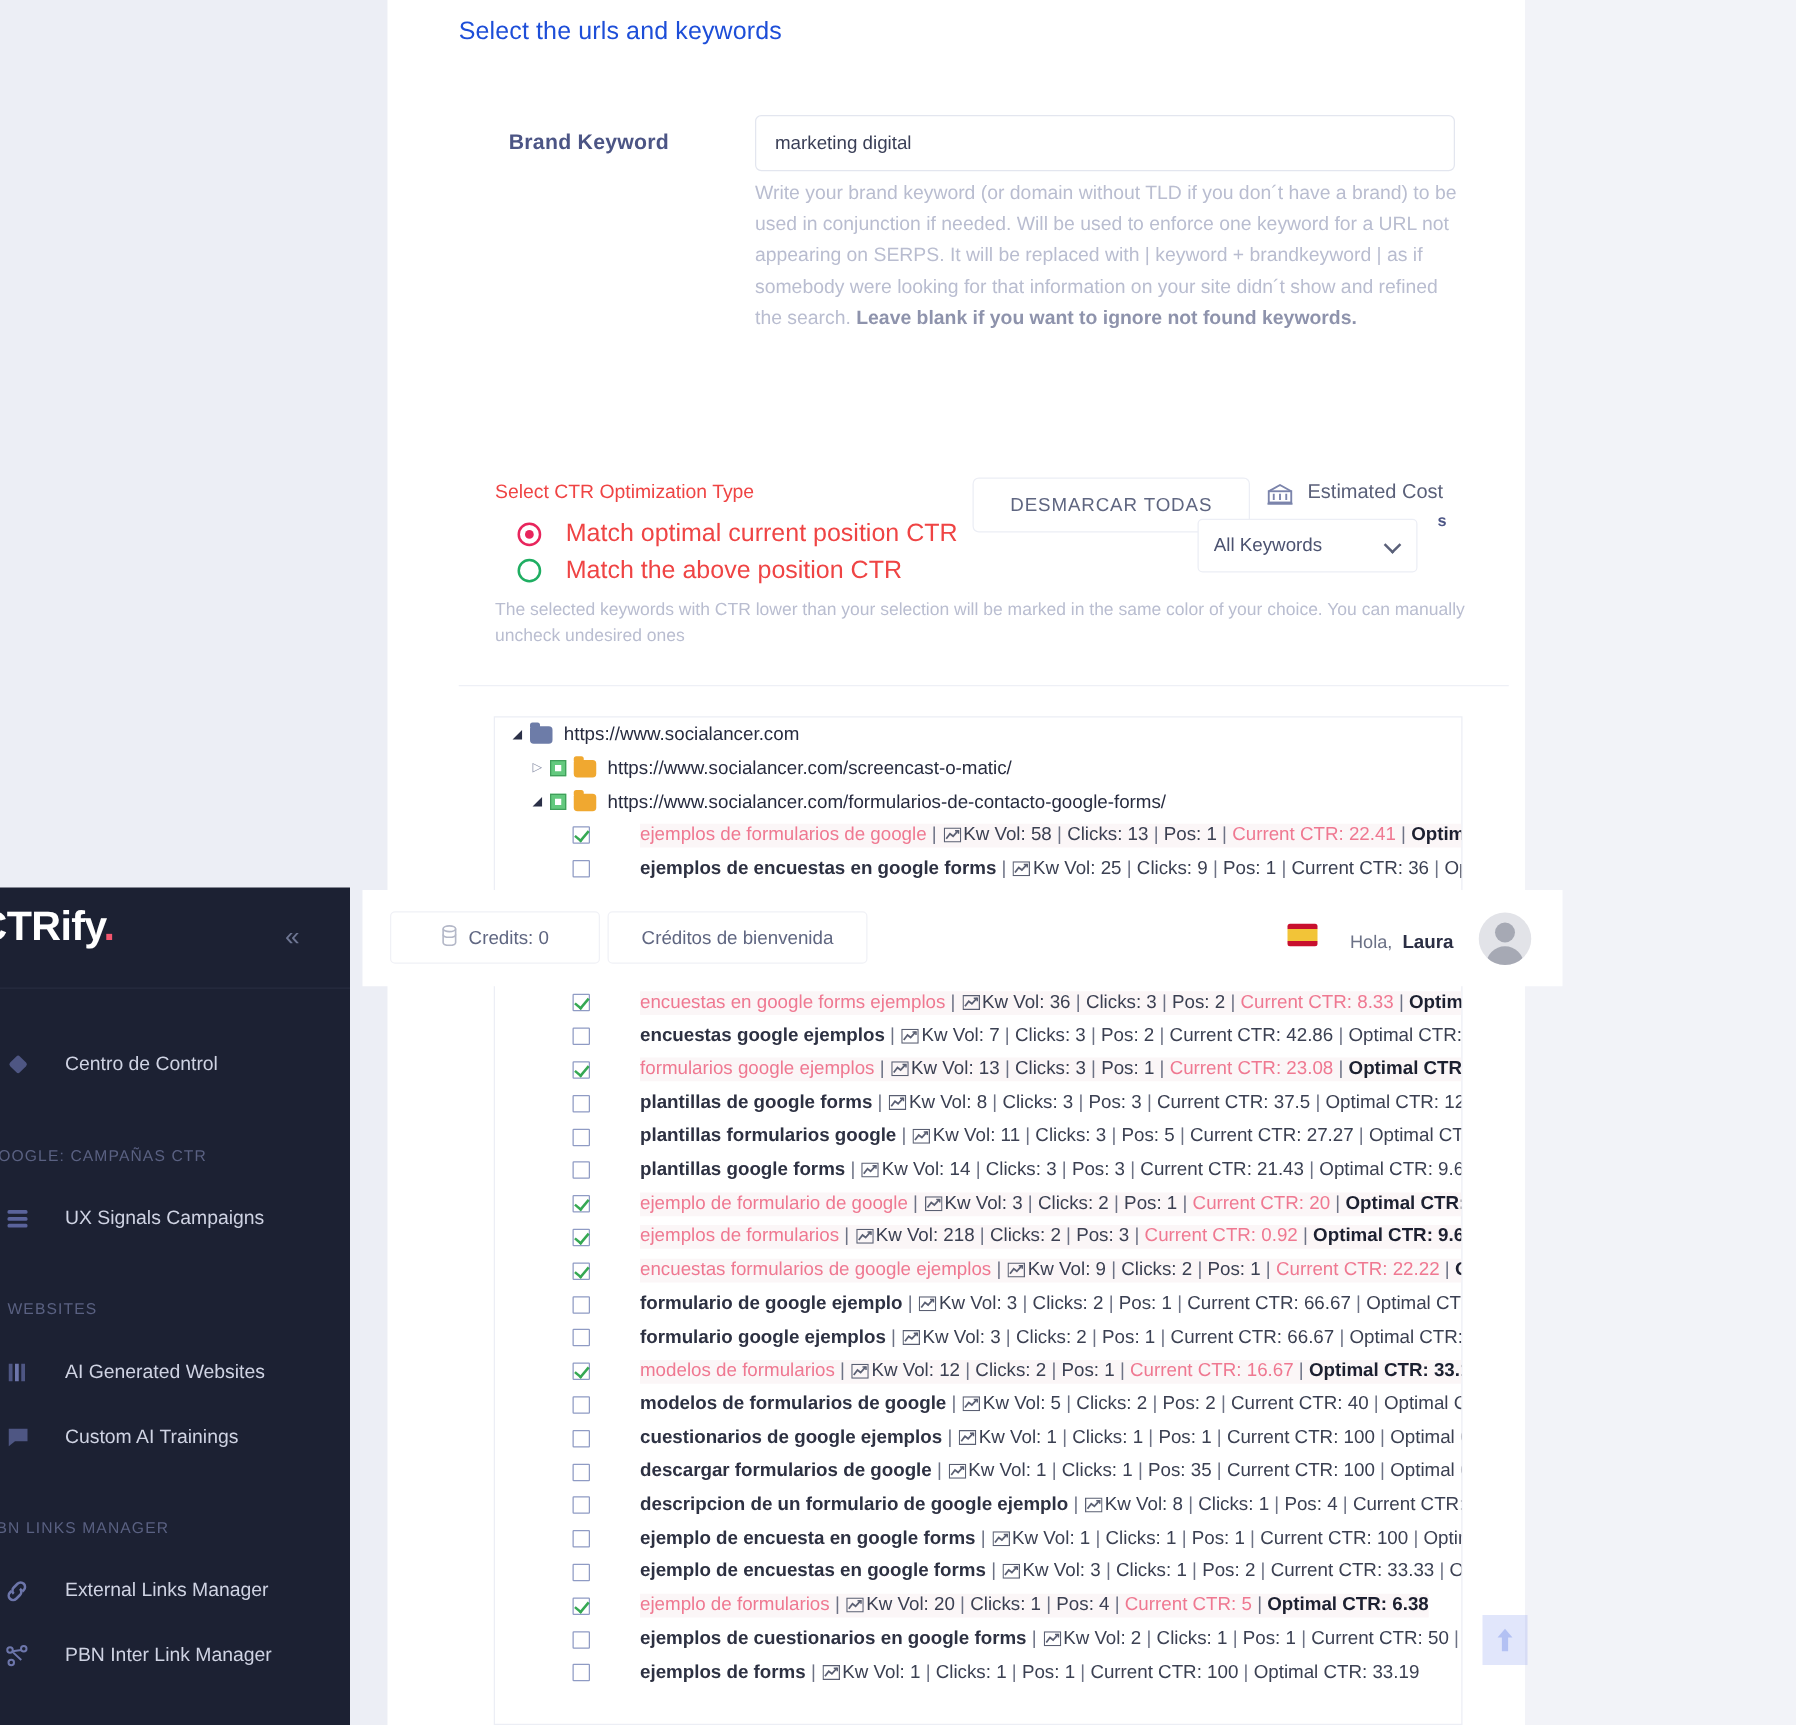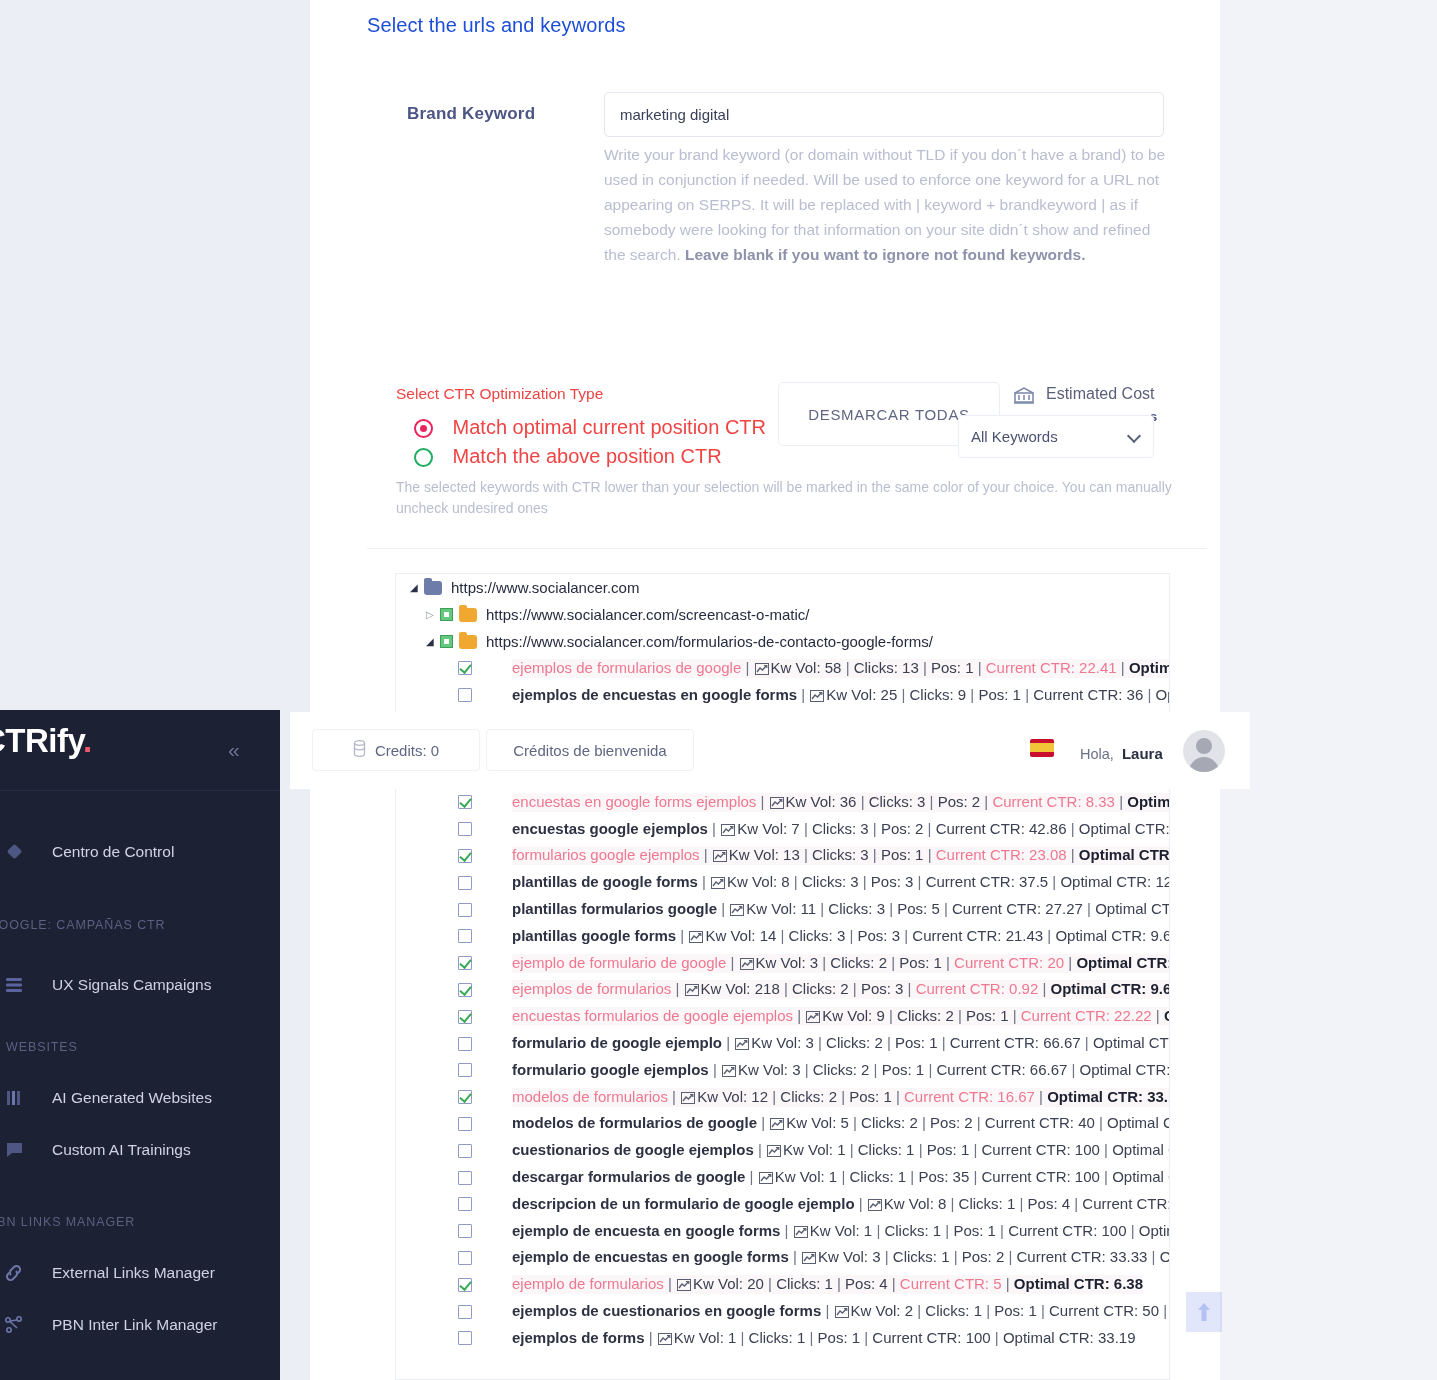--- a/index.html
+++ b/index.html
@@ -65,39 +65,39 @@
   }
   .radio-dot.green { border-color: #1fae62; }
   .radio-dot.sel::after {
     content: ""; position: absolute; left: 3.5px; top: 3.5px;
     width: 7px; height: 7px; border-radius: 50%; background: #e8255c;
   }
   .radio-label { margin-left: 14px; }
 
   .btn-desmarcar {
     position: absolute; left: 468px; top: 382px;
-    width: 222px; height: 64px;
+    width: 222px; height: 44px;
     background: #fff; border: 1px solid #eceef5; border-radius: 5px;
     color: #5f6681; font-size: 15px; letter-spacing: .7px;
     display: flex; align-items: center; justify-content: center;
     font-family: "Liberation Sans", sans-serif;
     cursor: pointer;
   }
   .est-cost-icon { position: absolute; left: 703px; top: 386px; }
   .est-cost-label {
     position: absolute; left: 736px; top: 385px;
     font-size: 16px; color: #5a6079;
   }
   .est-cost-sub {
     position: absolute; left: 840px; top: 409px;
     font-size: 13px; font-weight: bold; color: #4c5585;
   }
   .kw-select-wrap {
     position: absolute; left: 648px; top: 415px;
-    width: 196px; height: 43px;
+    width: 176px; height: 43px;
     background: #fff; border: 1px solid #eceef5; border-radius: 4px;
   }
   .kw-select {
     width: 100%; height: 100%;
     border: none; background: transparent;
     padding: 0 12px; font-size: 15px; color: #4b5270;
     font-family: "Liberation Sans", sans-serif;
     -webkit-appearance: none; appearance: none; outline: none;
     cursor: pointer;
   }
@@ -556,21 +556,21 @@
     <div id="sb-body">
         <div class="sb-section" style="top: 208px;">GOOGLE: CAMPAÑAS CTR</div>
         <div class="sb-section" style="top: 330px;">AI WEBSITES</div>
         <div class="sb-section" style="top: 505px;">PBN LINKS MANAGER</div>
         <div class="sb-item" style="top: 127px;">
           <span class="sb-ic"><svg width="22" height="20" viewBox="0 0 22 20">
               <rect x="5" y="4" width="11" height="11" rx="2" fill="#4e5683" transform="rotate(45 10.5 9.5)"></rect>
             </svg></span>
           <span class="sb-label">Centro de Control</span>
         </div>
-        <div class="sb-item" style="top: 250px; margin-top: 10px;">
+        <div class="sb-item" style="top: 250px;">
           <span class="sb-ic"><svg width="22" height="20" viewBox="0 0 22 20">
               <rect x="2" y="3" width="16" height="3" rx="1.2" fill="#5a639b"></rect>
               <rect x="2" y="8.5" width="16" height="3" rx="1.2" fill="#5a639b"></rect>
               <rect x="2" y="14" width="16" height="3" rx="1.2" fill="#5a639b"></rect>
             </svg></span>
           <span class="sb-label">UX Signals Campaigns</span>
         </div>
         <div class="sb-item" style="top: 373px;">
           <span class="sb-ic"><svg width="22" height="20" viewBox="0 0 22 20">
               <rect x="3" y="3" width="3" height="14" fill="#4e5683"></rect>

